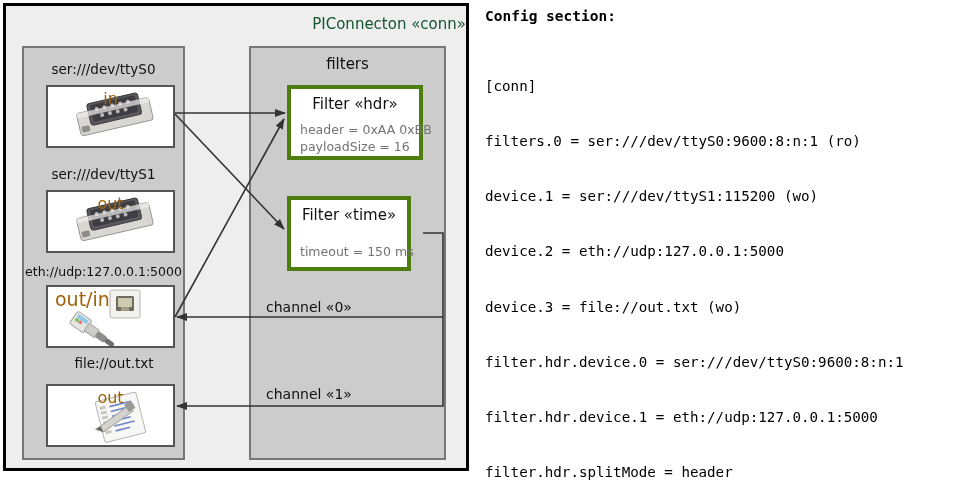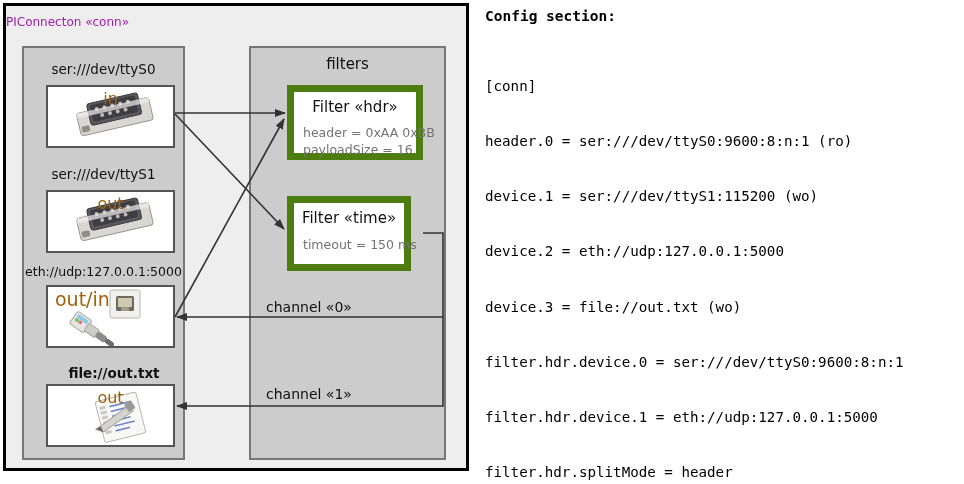--- a/index.html
+++ b/index.html
@@ -8,22 +8,22 @@
     font-family:"DejaVu Sans","Liberation Sans",sans-serif;
     overflow:hidden;position:relative;
   }
 
   
   #diagram{
     position:absolute;left:3px;top:3px;width:466px;height:468px;
     background:#eeeeee;border:3px solid #000000;box-sizing:border-box;
   }
   #diagram-title{
-    position:absolute;left:0;top:9px;width:100%;text-align:left;
-    font-size:12px;color:#a21caf;
+    position:absolute;left:0;top:9px;width:100%;text-align:right;
+    font-size:15px;color:#14532d;
   }
 
   
   .panel{
     position:absolute;background:#cccccc;
     border:2px solid #777777;box-sizing:border-box;
   }
   #devices-panel{left:16px;top:40px;width:163px;height:414px;}
   #filters-panel{left:243px;top:40px;width:197px;height:414px;}
   #filters-title{
@@ -42,21 +42,21 @@
   }
   .dev-dir{
     position:absolute;top:2px;left:0;width:100%;text-align:center;
     font-size:16px;color:#a16207;z-index:3;
   }
   .dev-dir.left{text-align:left;left:7px;width:auto;font-size:19px;top:1px;}
 
   
   .filter-box{
     position:absolute;background:#ffffff;
-    border:7px solid #4d7c0f;box-sizing:border-box;
+    border:4px solid #4d7c0f;box-sizing:border-box;
   }
   .filter-title{
     position:absolute;left:0;top:6px;width:100%;text-align:center;
     font-size:15px;color:#111;
   }
   .filter-prop{
     position:absolute;left:9px;font-size:12.5px;color:#737373;white-space:nowrap;
   }
 
   
@@ -155,21 +155,21 @@
         <rect x="2.5" y="2" width="12" height="4" fill="#8fc7e8"></rect>
         <rect x="2.5" y="6.5" width="4" height="3" fill="#7dbf5e"></rect>
         <rect x="7" y="6.5" width="3" height="3" fill="#e06c6c"></rect>
         <rect x="16" y="3.5" width="13" height="9" rx="1.5" fill="#cfcdc8" stroke="#a9a7a2" stroke-width="1"></rect>
         <rect x="28" y="4.5" width="12" height="7" rx="3" fill="#8e8c88"></rect>
         <rect x="39" y="5.5" width="10" height="5" rx="2.5" fill="#6f6d6a"></rect>
       </g>
     </svg>
   </div>
 
-  <div class="dev-label" style="left:16px;top:359px;width:184px;font-weight:bold;">file://out.txt</div>
+  <div class="dev-label" style="left:16px;top:349px;width:184px;">file://out.txt</div>
   <div class="dev-box" style="left:40px;top:378px;width:129px;height:63px;">
     <span class="dev-dir">out</span>
     <svg width="129" height="63" viewBox="0 0 129 63">
       <g transform="translate(47,16) rotate(-14)">
         <rect x="0" y="0" width="42" height="42" rx="2" fill="#f7f7f5" stroke="#b9b7b2" stroke-width="1"></rect>
         <g stroke="#6f86c9" stroke-width="1.6">
           <line x1="13" y1="8" x2="35" y2="8"></line>
             <line x1="13" y1="13" x2="35" y2="13"></line>
           <line x1="13" y1="18" x2="35" y2="18"></line>
             <line x1="13" y1="23" x2="31" y2="23"></line>
@@ -198,21 +198,21 @@
   </div>
 
   <div class="filter-box" style="left:281px;top:79px;width:136px;height:75px;">
     <span class="filter-title">Filter «hdr»</span>
     <span class="filter-prop" style="top:33px;">header = 0xAA 0xBB</span>
     <span class="filter-prop" style="top:50px;">payloadSize = 16</span>
   </div>
 
   <div class="filter-box" style="left:281px;top:190px;width:124px;height:75px;">
     <span class="filter-title">Filter «time»</span>
-    <span class="filter-prop" style="top:34px;">timeout = 150 ms</span>
+    <span class="filter-prop" style="top:44px;">timeout = 150 ms</span>
   </div>
 
   <div class="channel-label" style="left:260px;top:293px;width:166px;">channel «0»</div>
   <div class="channel-label" style="left:260px;top:380px;width:166px;">channel «1»</div>
 
   <svg class="overlay" width="466" height="468" viewBox="0 0 466 468">
     <defs>
       <marker id="ah" markerWidth="11" markerHeight="8" refX="10" refY="4" orient="auto" markerUnits="userSpaceOnUse">
         <path d="M0,0 L11,4 L0,8 z" fill="#333333"></path>
       </marker>
@@ -229,21 +229,21 @@
 
       <path d="M437,311 L437,400 L171,400" marker-end="url(#ah)"></path>
     </g>
   </svg>
 </div>
 
 <div id="config">
   <div id="config-heading">Config section:</div>
   <div id="config-lines">
     <div>[conn]</div>
-    <div>header.0 = ser:///dev/ttyS0:9600:8:n:1 (ro)</div>
+    <div>filters.0 = ser:///dev/ttyS0:9600:8:n:1 (ro)</div>
     <div>device.1 = ser:///dev/ttyS1:115200 (wo)</div>
     <div>device.2 = eth://udp:127.0.0.1:5000</div>
     <div>device.3 = file://out.txt (wo)</div>
     <div>filter.hdr.device.0 = ser:///dev/ttyS0:9600:8:n:1</div>
     <div>filter.hdr.device.1 = eth://udp:127.0.0.1:5000</div>
     <div>filter.hdr.splitMode = header</div>
     
     
     
     

